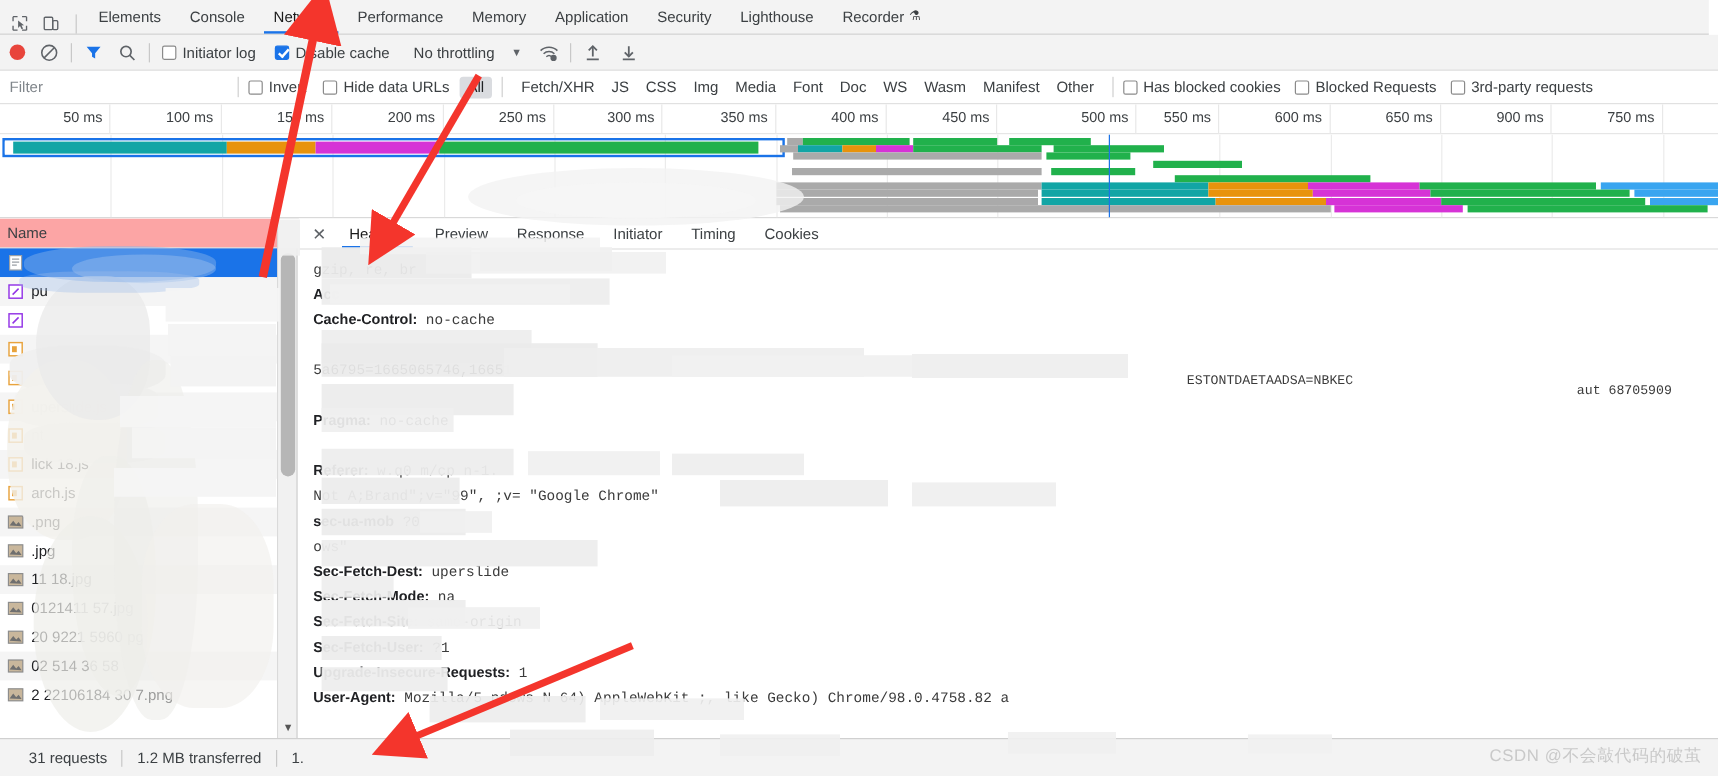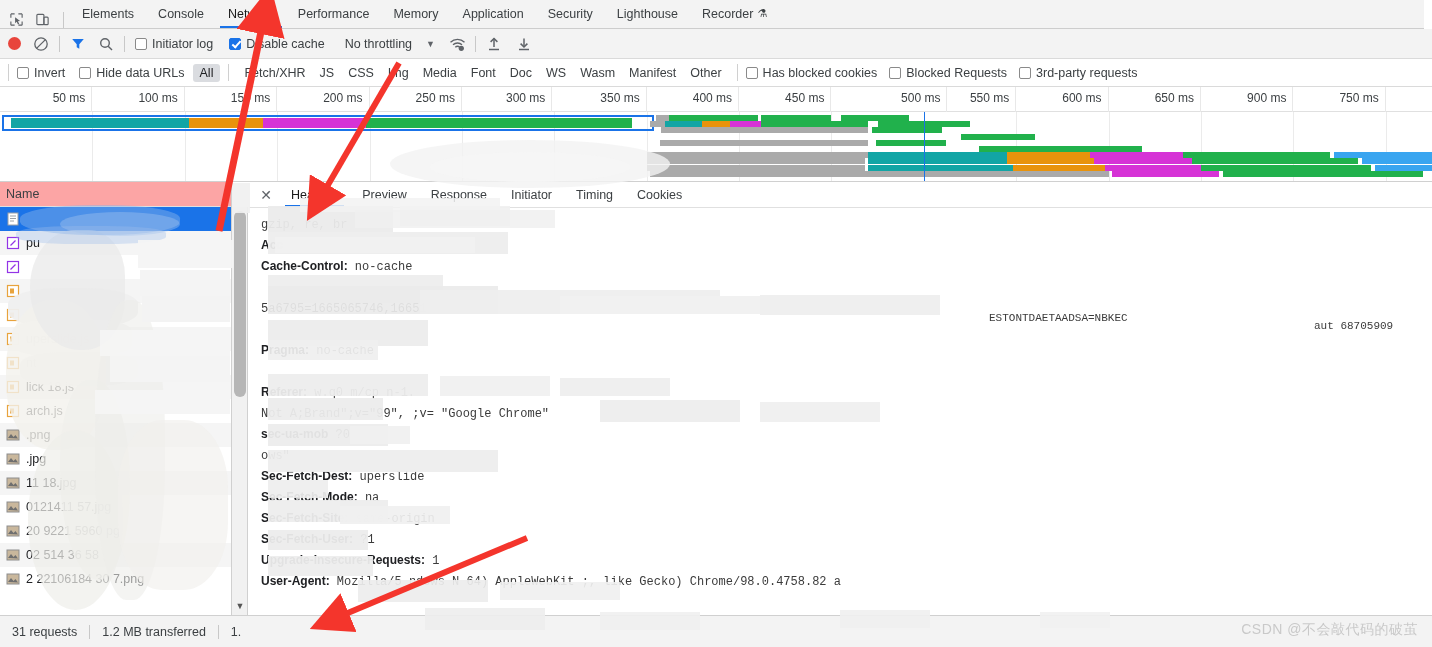--- a/index.html
+++ b/index.html
@@ -161,21 +161,21 @@
     font-family: "Liberation Mono", monospace; font-size: 12px; color: #202124;
   }
   .hdr-line { height: 21px; line-height: 21px; white-space: nowrap; }
   .hk { font-family: "Liberation Sans", sans-serif; font-weight: bold; font-size: 12px; color: #202124; }
   .hv { color: #3b3b3b; }
 
   
   .statusbar {
     position: absolute; top: 615px; left: 0; width: 1432px; height: 32px;
     background: #f3f3f3; border-top: 1px solid #d0d0d0;
-    display: flex; align-items: center; padding-left: 0; gap: 0;
+    display: flex; align-items: center; padding-left: 12px; gap: 0;
     font-size: 12.5px; color: #3c4043;
   }
   .st-item { padding: 0 12px; white-space: nowrap; }
   .st-sep { width: 1px; height: 14px; background: #c8c8c8; }
 
   
   .smudge { position: absolute; background: #ededed; opacity: .92; pointer-events: none; }
 
   
   .arrows { position: absolute; top: 0; left: 0; width: 1432px; height: 647px; pointer-events: none; }
@@ -296,20 +296,21 @@
     <div class="clear-ic">
       <svg width="16" height="16" viewBox="0 0 16 16">
         <path d="M8 2.5 L8 11" stroke="#5f6368" stroke-width="1.5"></path>
         <path d="M4.6 7.6 L8 11 L11.4 7.6" stroke="#5f6368" stroke-width="1.5" fill="none"></path>
         <line x1="3" y1="13.5" x2="13" y2="13.5" stroke="#5f6368" stroke-width="1.5"></line>
       </svg>
     </div>
   </div>
 
   <div class="filter-bar">
+    <input class="filter-input" type="text" placeholder="Filter" style="">
     <div class="fsep"></div>
     <div class="cb-wrap">
       <span class="cbox"></span>
       <span class="tb-label">Invert</span>
     </div>
     <div style="width:14px"></div>
     <div class="cb-wrap">
       <span class="cbox"></span>
       <span class="tb-label">Hide data URLs</span>
     </div>

